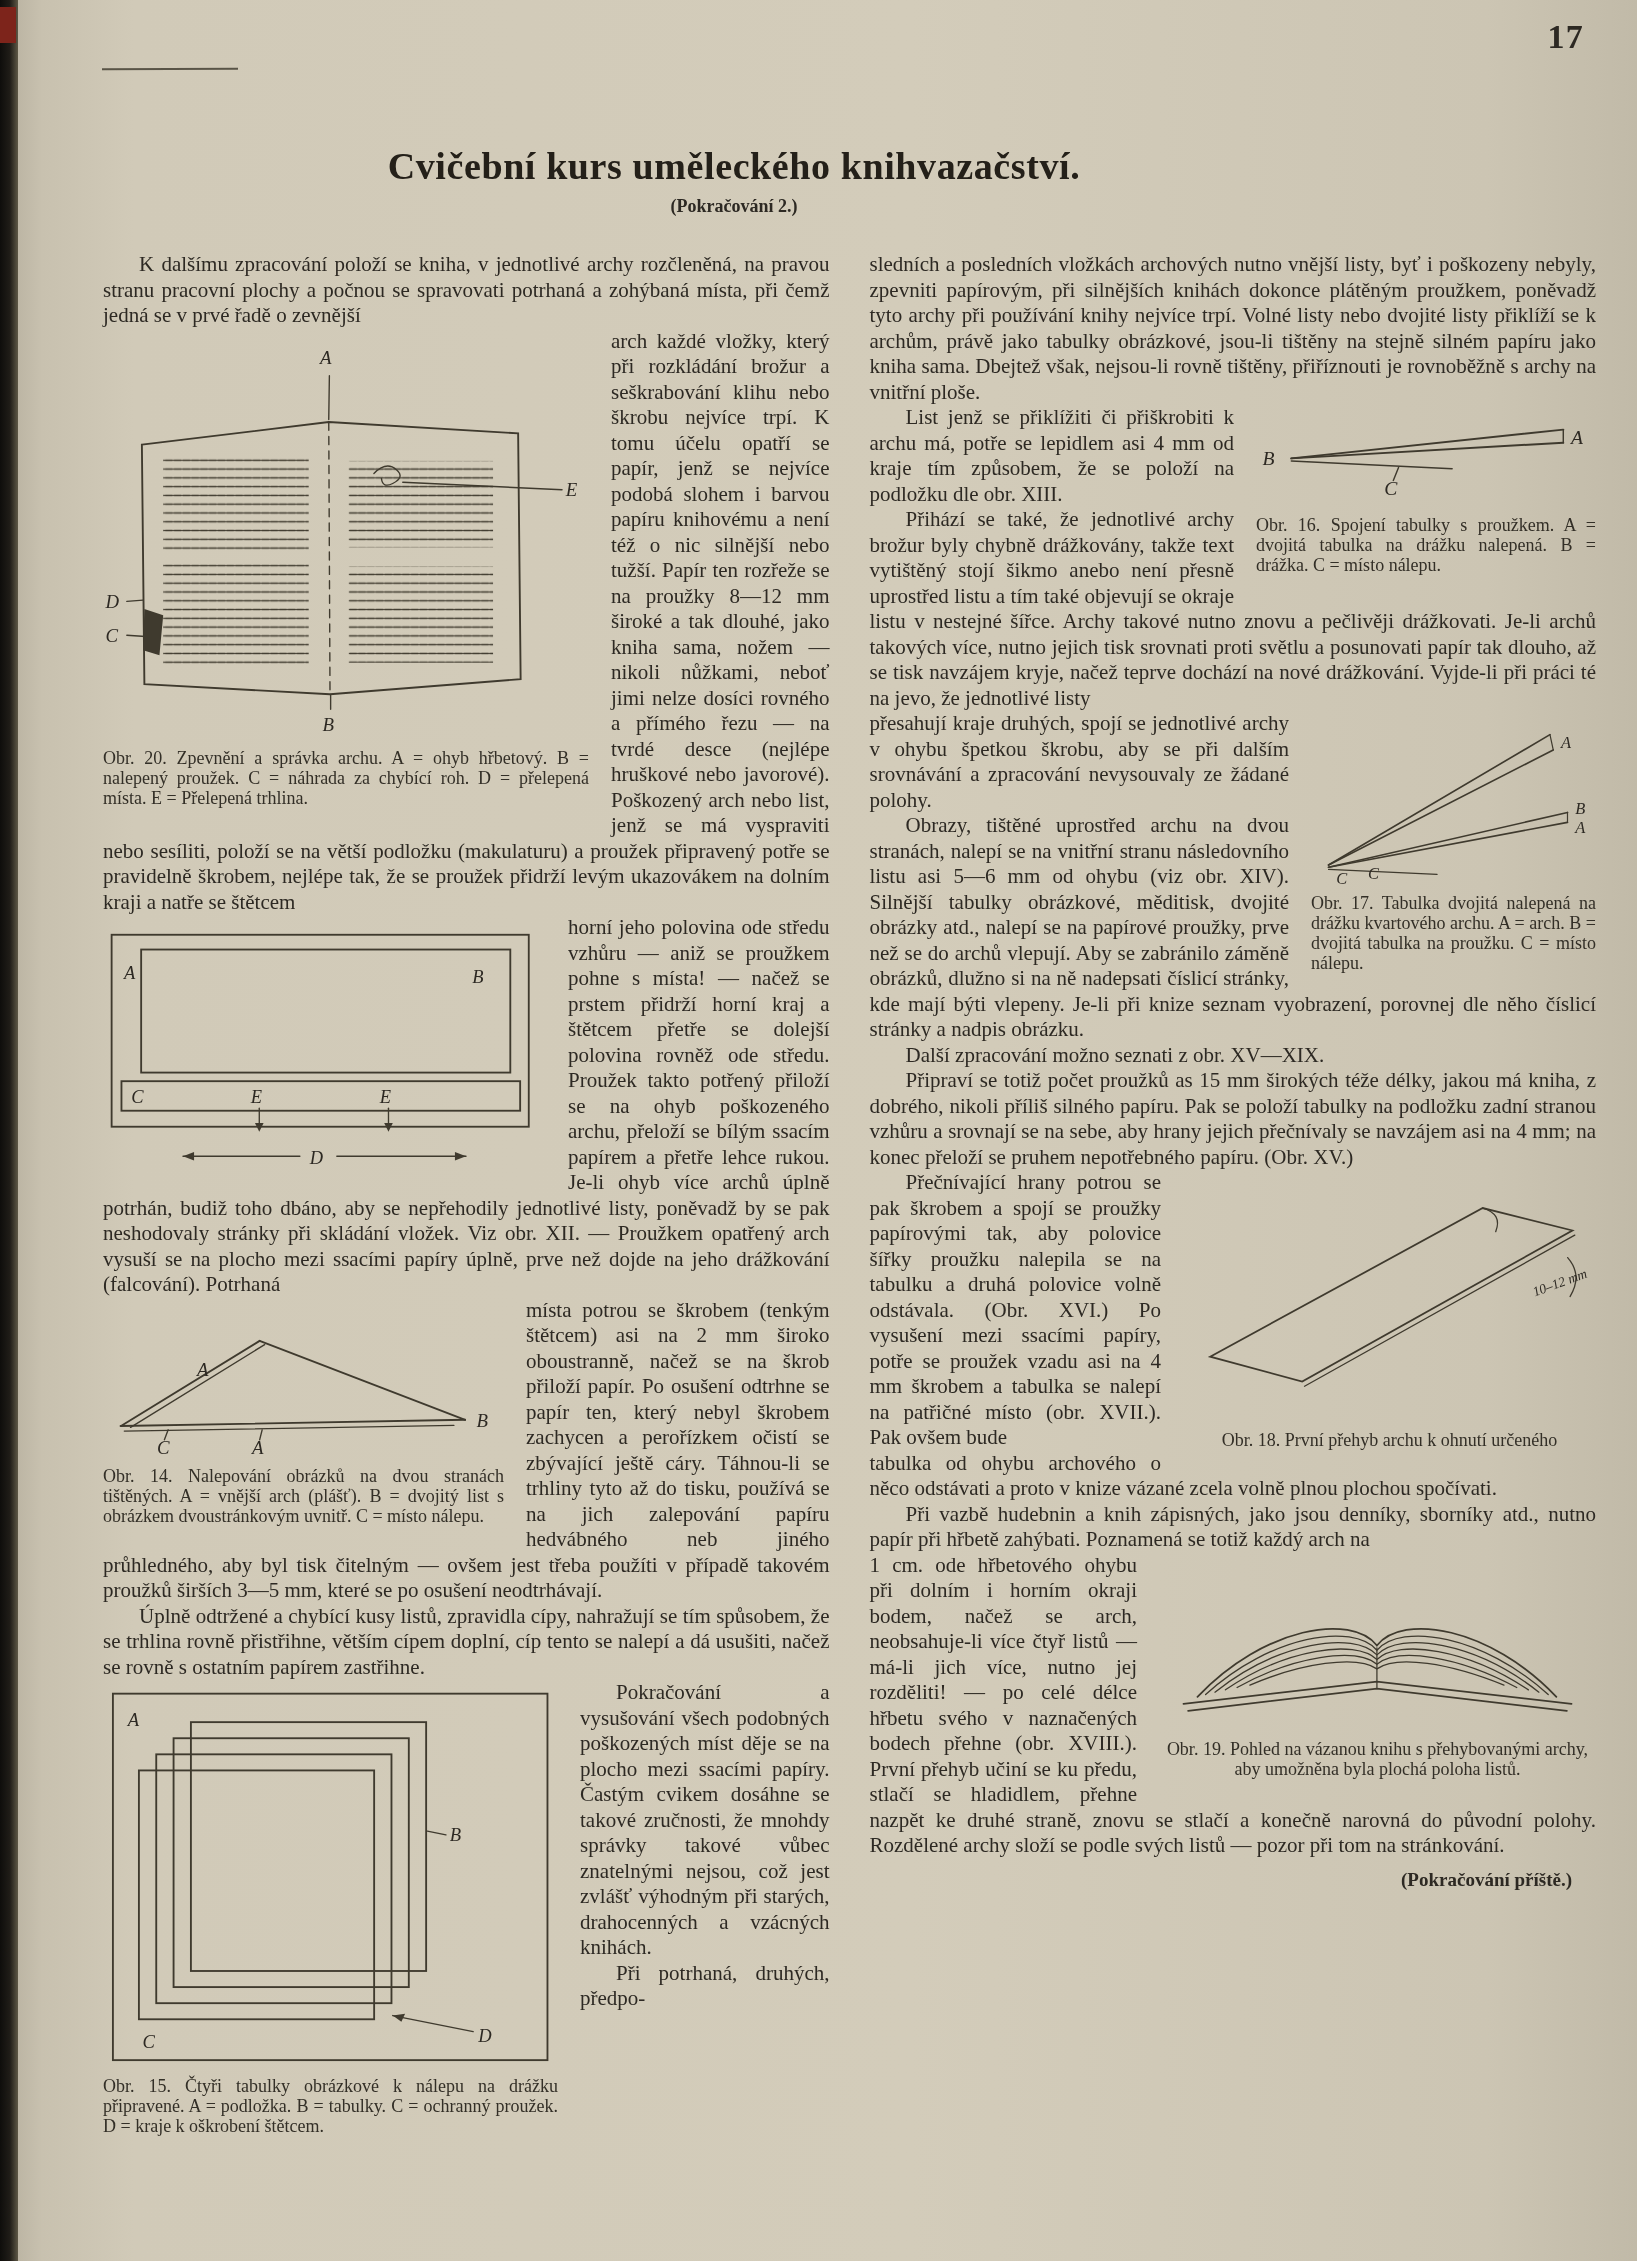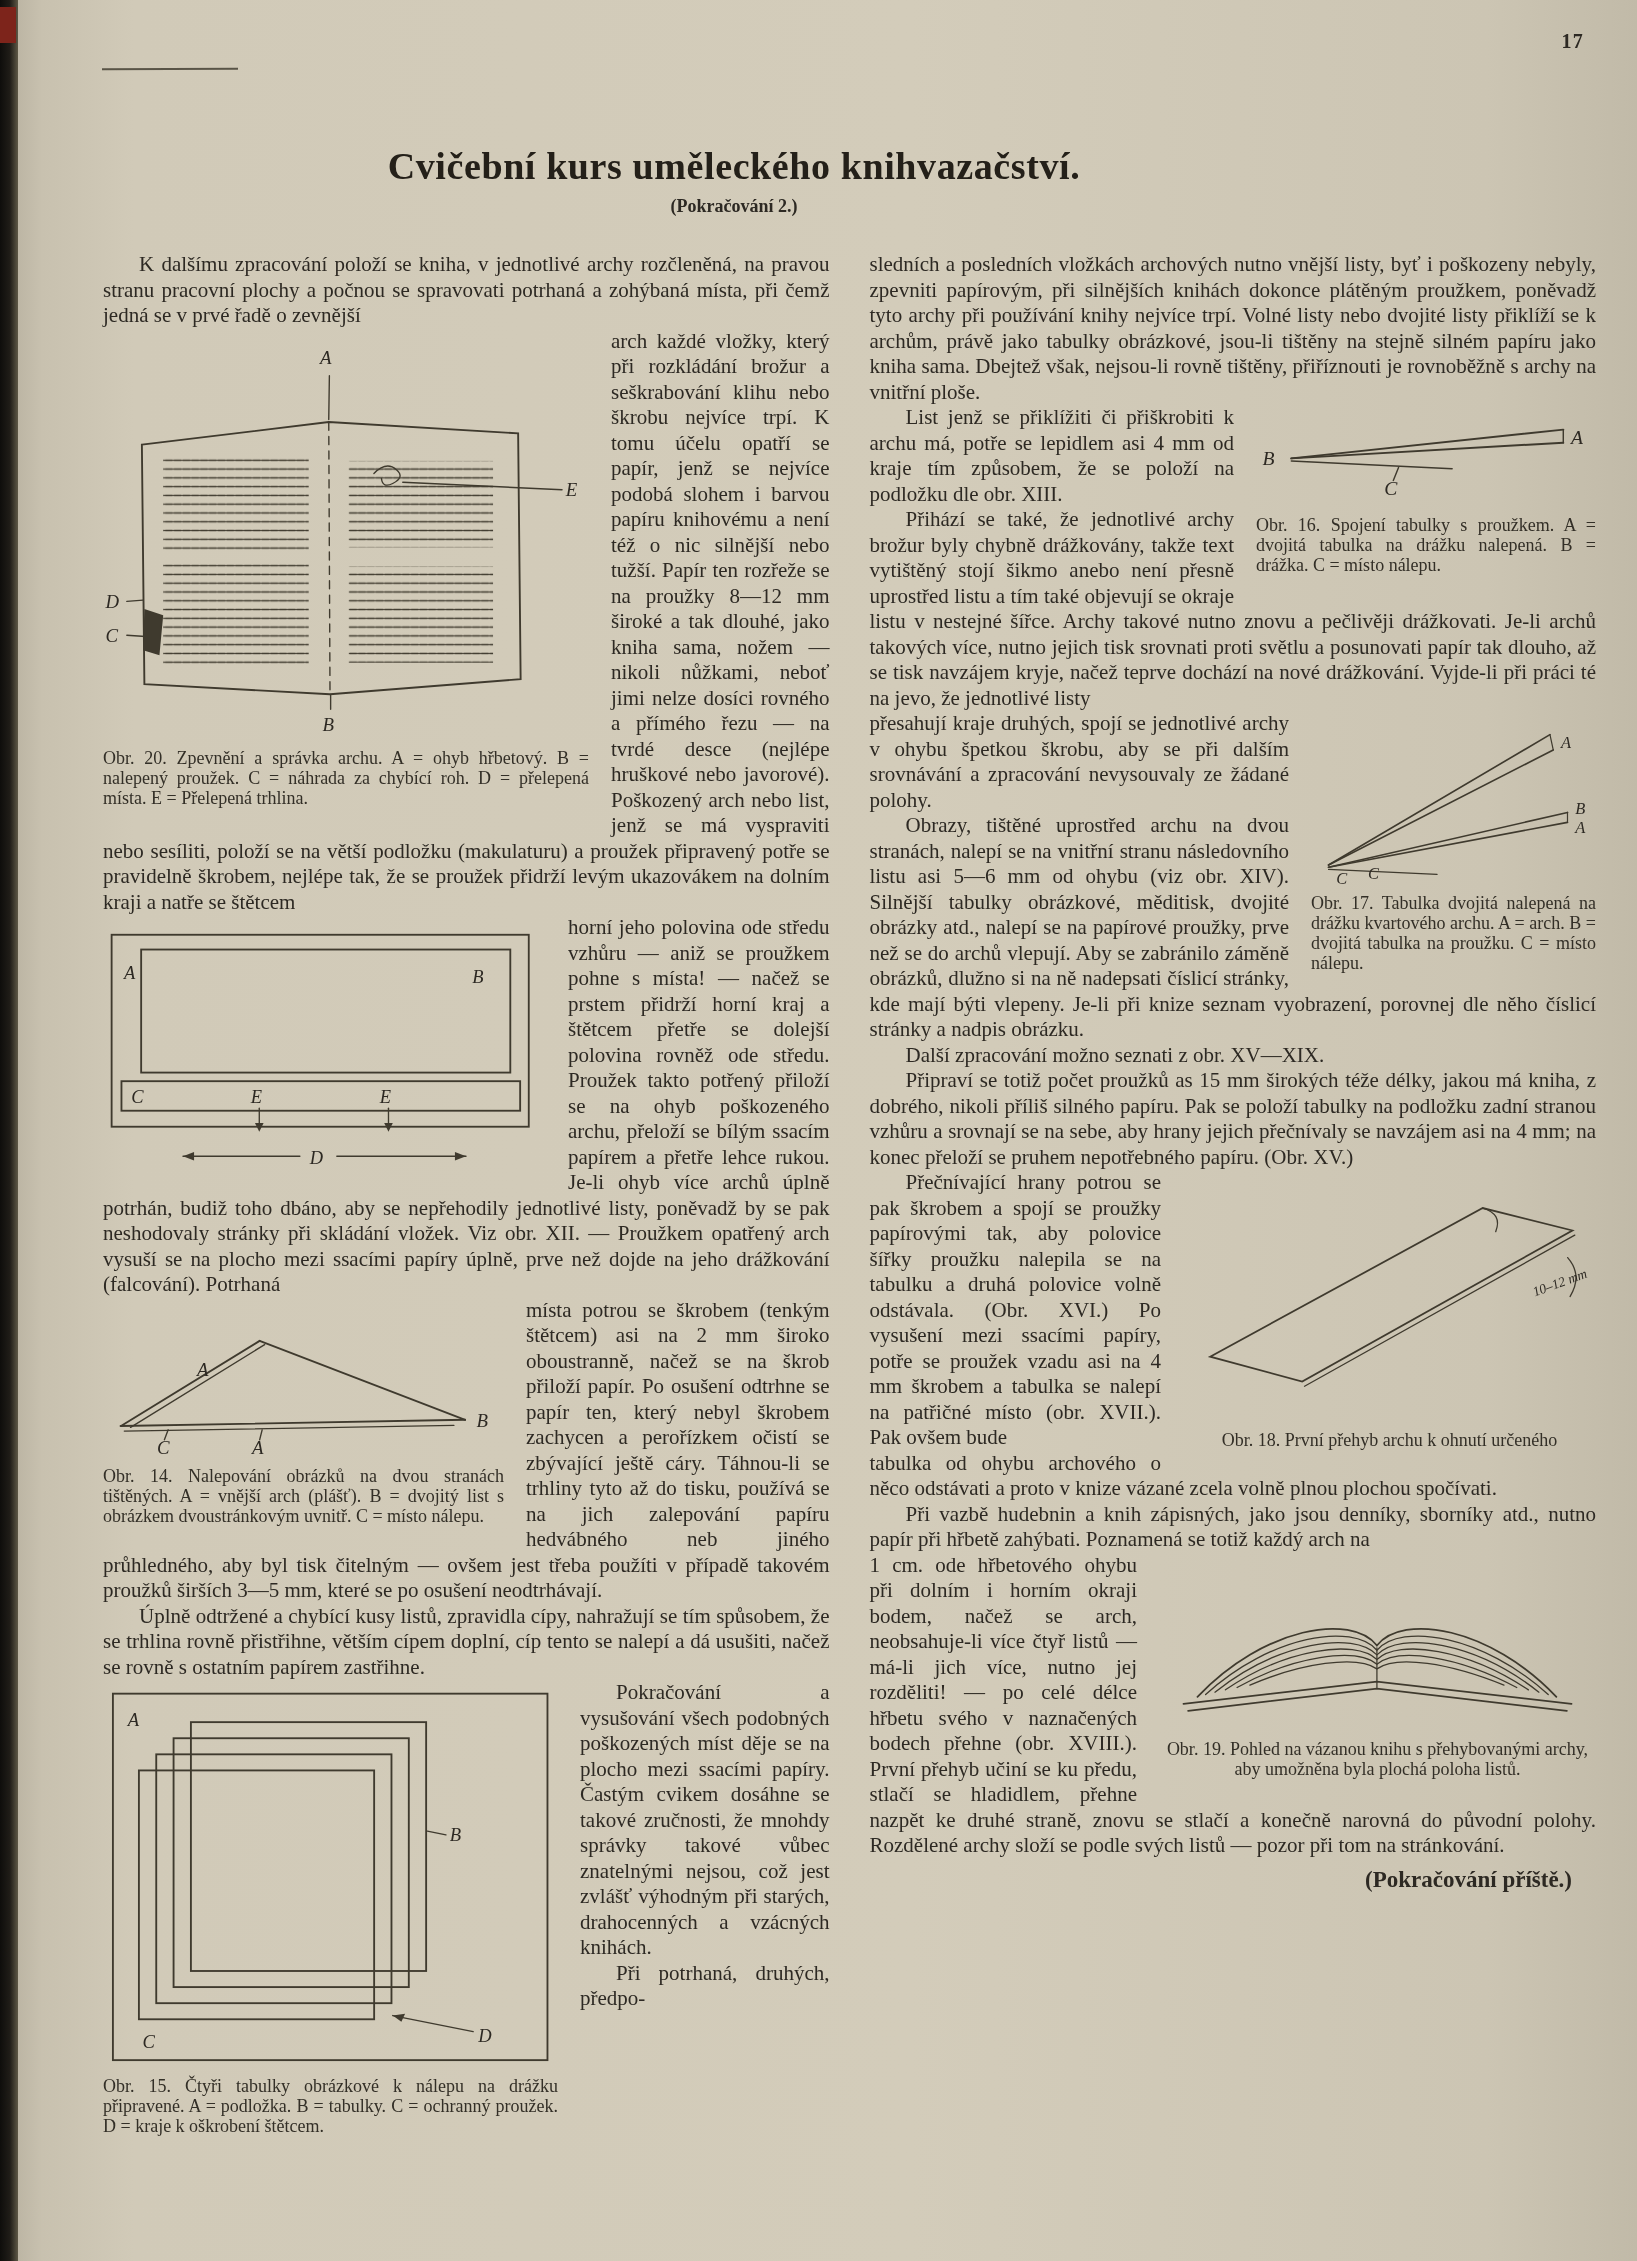--- a/index.html
+++ b/index.html
@@ -7,30 +7,30 @@
   body { font-family:"Liberation Serif", serif; }
   .page {
     position:relative; width:1637px; height:2261px; overflow:hidden;
     background:linear-gradient(90deg,#b4ad9c 0px,#c8c1af 42px,#d1cab8 134px,#d3ccba 910px,#ccc5b3 1487px,#c1baa8 1637px);
     color:#2d2923;
   }
   .binding { position:absolute; left:0; top:0; width:18px; height:100%;
     background:linear-gradient(90deg,#0e0d0b 0%,#201d18 55%,#5e5846 100%); }
   .corner-mark { position:absolute; left:0; top:7.3px; width:16px; height:36px; background:#7d241b; }
   .top-rule { position:absolute; left:102px; top:68px; width:136px; height:2.4px; background:#443f33; opacity:.85; transform:rotate(-.3deg); }
-  .page-number { position:absolute; top:30px; right:53px; font-size:20px; font-weight:bold; letter-spacing:1.2px; }
+  .page-number { position:absolute; top:18px; right:53px; font-size:34px; font-weight:bold; letter-spacing:1.2px; }
   .content { position:absolute; left:103px; top:144px; width:1493px; }
   .head { text-align:center; padding-right:231px; }
   .title { font-size:38px; font-weight:bold; letter-spacing:0.6px; color:#242019; }
   .subtitle { font-size:18px; margin-top:8px; font-weight:bold; }
   .columns { display:flex; gap:40px; margin-top:35px; }
   .col { width:728px; font-size:21px; line-height:25.5px; text-align:justify; color:#2d2923; }
   .seg { margin:0; }
   .ind { text-indent:36px; }
-  .end-note { text-align:right; padding-right:24px; font-weight:bold; font-size:23px; margin-top:8.5px; }
+  .end-note { text-align:right; padding-right:24px; font-weight:bold; font-size:19px; margin-top:8.5px; }
   .fig { }
   .fl { float:left; margin:4.9px 22px 8.5px 0; }
   .fr { float:right; margin:4.9px 0 8.5px 22px; }
   .fig svg { display:block; width:100%; height:auto; }
   .cap { font-size:18px; line-height:20px; text-align:justify; margin-top:7.3px; color:#332f27; }
   .cap-center { text-align:center; }
   .fig12 { width:486px; } .fig13 { width:443px; } .fig14 { width:401px; } .fig15 { width:455px; }
   .fig16 { width:340px; } .fig17 { width:285px; } .fig18 { width:413px; } .fig19 { width:437px; }
   .s  { stroke:#3f3a2e; fill:none; stroke-width:3; stroke-linecap:round; }
   .s2 { stroke:#3f3a2e; fill:none; stroke-width:2.2; stroke-linecap:round; }

